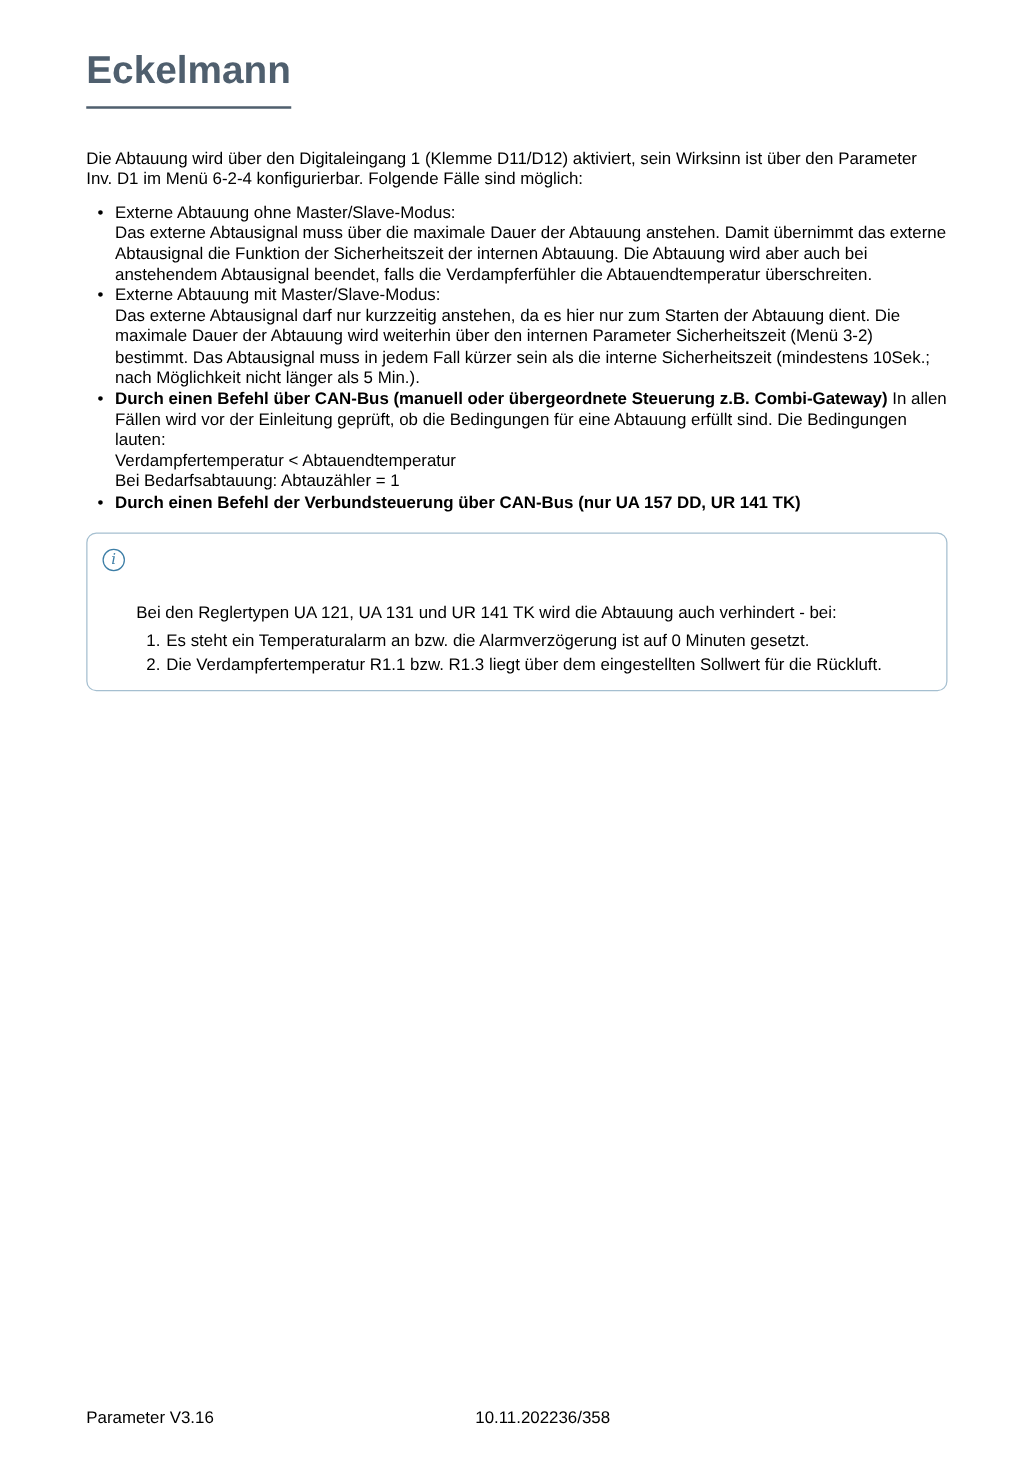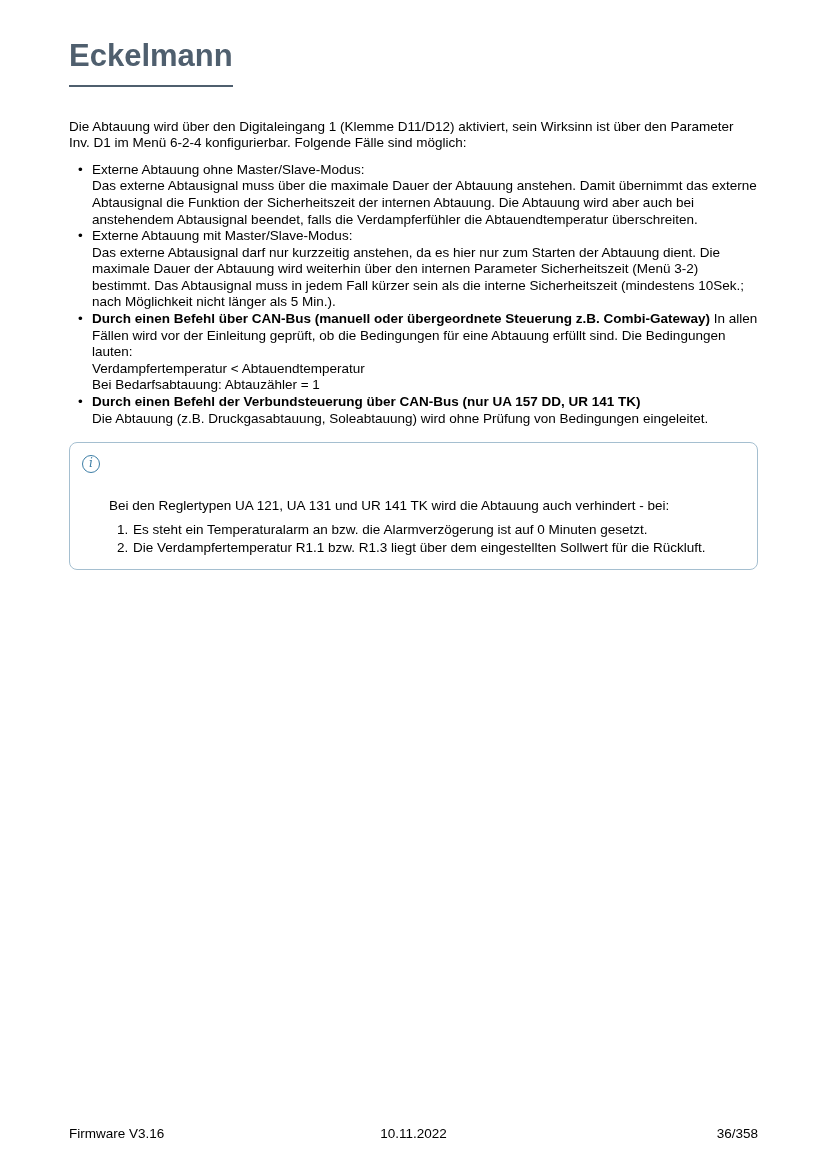--- a/index.html
+++ b/index.html
@@ -64,21 +64,21 @@
   .num { width:16px; flex:0 0 16px; }
 
   .footer {
     position:absolute;
     left:69px; right:69px; bottom:28px;
     display:grid;
     grid-template-columns:1fr auto 1fr;
     font-size:13.5px;
   }
   .footer .fc { text-align:right; }
-  .footer .fr { text-align:right; }
+  .footer .fr { text-align:left; }
 </style>
 </head>
 <body>
 
 <div class="page">
   <div class="content">
 
     <div class="logo">Eckelmann</div>
 
     <p class="body-text intro"><span>Die Abtauung wird über den Digitaleingang 1 (Klemme D11/D12) aktiviert, sein Wirksinn ist über den Parameter </span><span class="i">Inv. D1</span><span> im Menü 6-2-4 konfigurierbar. Folgende Fälle sind möglich:</span></p>
@@ -103,21 +103,20 @@
         <div class="bullet-body">
           <div><span class="b">Durch einen Befehl über CAN-Bus (manuell oder übergeordnete Steuerung z.B. Combi-Gateway)</span><span> In allen Fällen wird vor der Einleitung geprüft, ob die Bedingungen für eine Abtauung erfüllt sind. Die Bedingungen lauten:</span></div>
           <div><span>Verdampfertemperatur &lt; Abtauendtemperatur</span></div>
           <div><span>Bei Bedarfsabtauung: Abtauzähler = 1</span></div>
         </div>
       </li>
       <li>
         <span class="marker">•</span>
         <div class="bullet-body">
           <div><span class="b">Durch einen Befehl der Verbundsteuerung über CAN-Bus (nur UA 157 DD, UR 141 TK)</span></div>
-          <div><span>Die Abtauung (z.B. Druckgasabtauung, Soleabtauung) wird ohne Prüfung von Bedingungen eingeleitet.</span></div>
         </div>
       </li>
     </ul>
 
     <div class="infobox body-text">
       <span class="info-icon">i</span>
       <div class="info-content">
         <div>Bei den Reglertypen UA 121, UA 131 und UR 141 TK wird die Abtauung auch verhindert - bei:</div>
         <ol class="numbered">
           <li>
@@ -128,17 +127,17 @@
             <span class="num">2.</span>
             <span>Die Verdampfertemperatur R1.1 bzw. R1.3 liegt über dem eingestellten Sollwert für die Rückluft.</span>
           </li>
         </ol>
       </div>
     </div>
 
   </div>
 
   <div class="footer">
-    <span>Firmware V3.16</span>
+    <span>Parameter V3.16</span>
     <span class="fc">10.11.2022</span>
     <span class="fr">36/358</span>
   </div>
 </div>
 
 </body></html>

